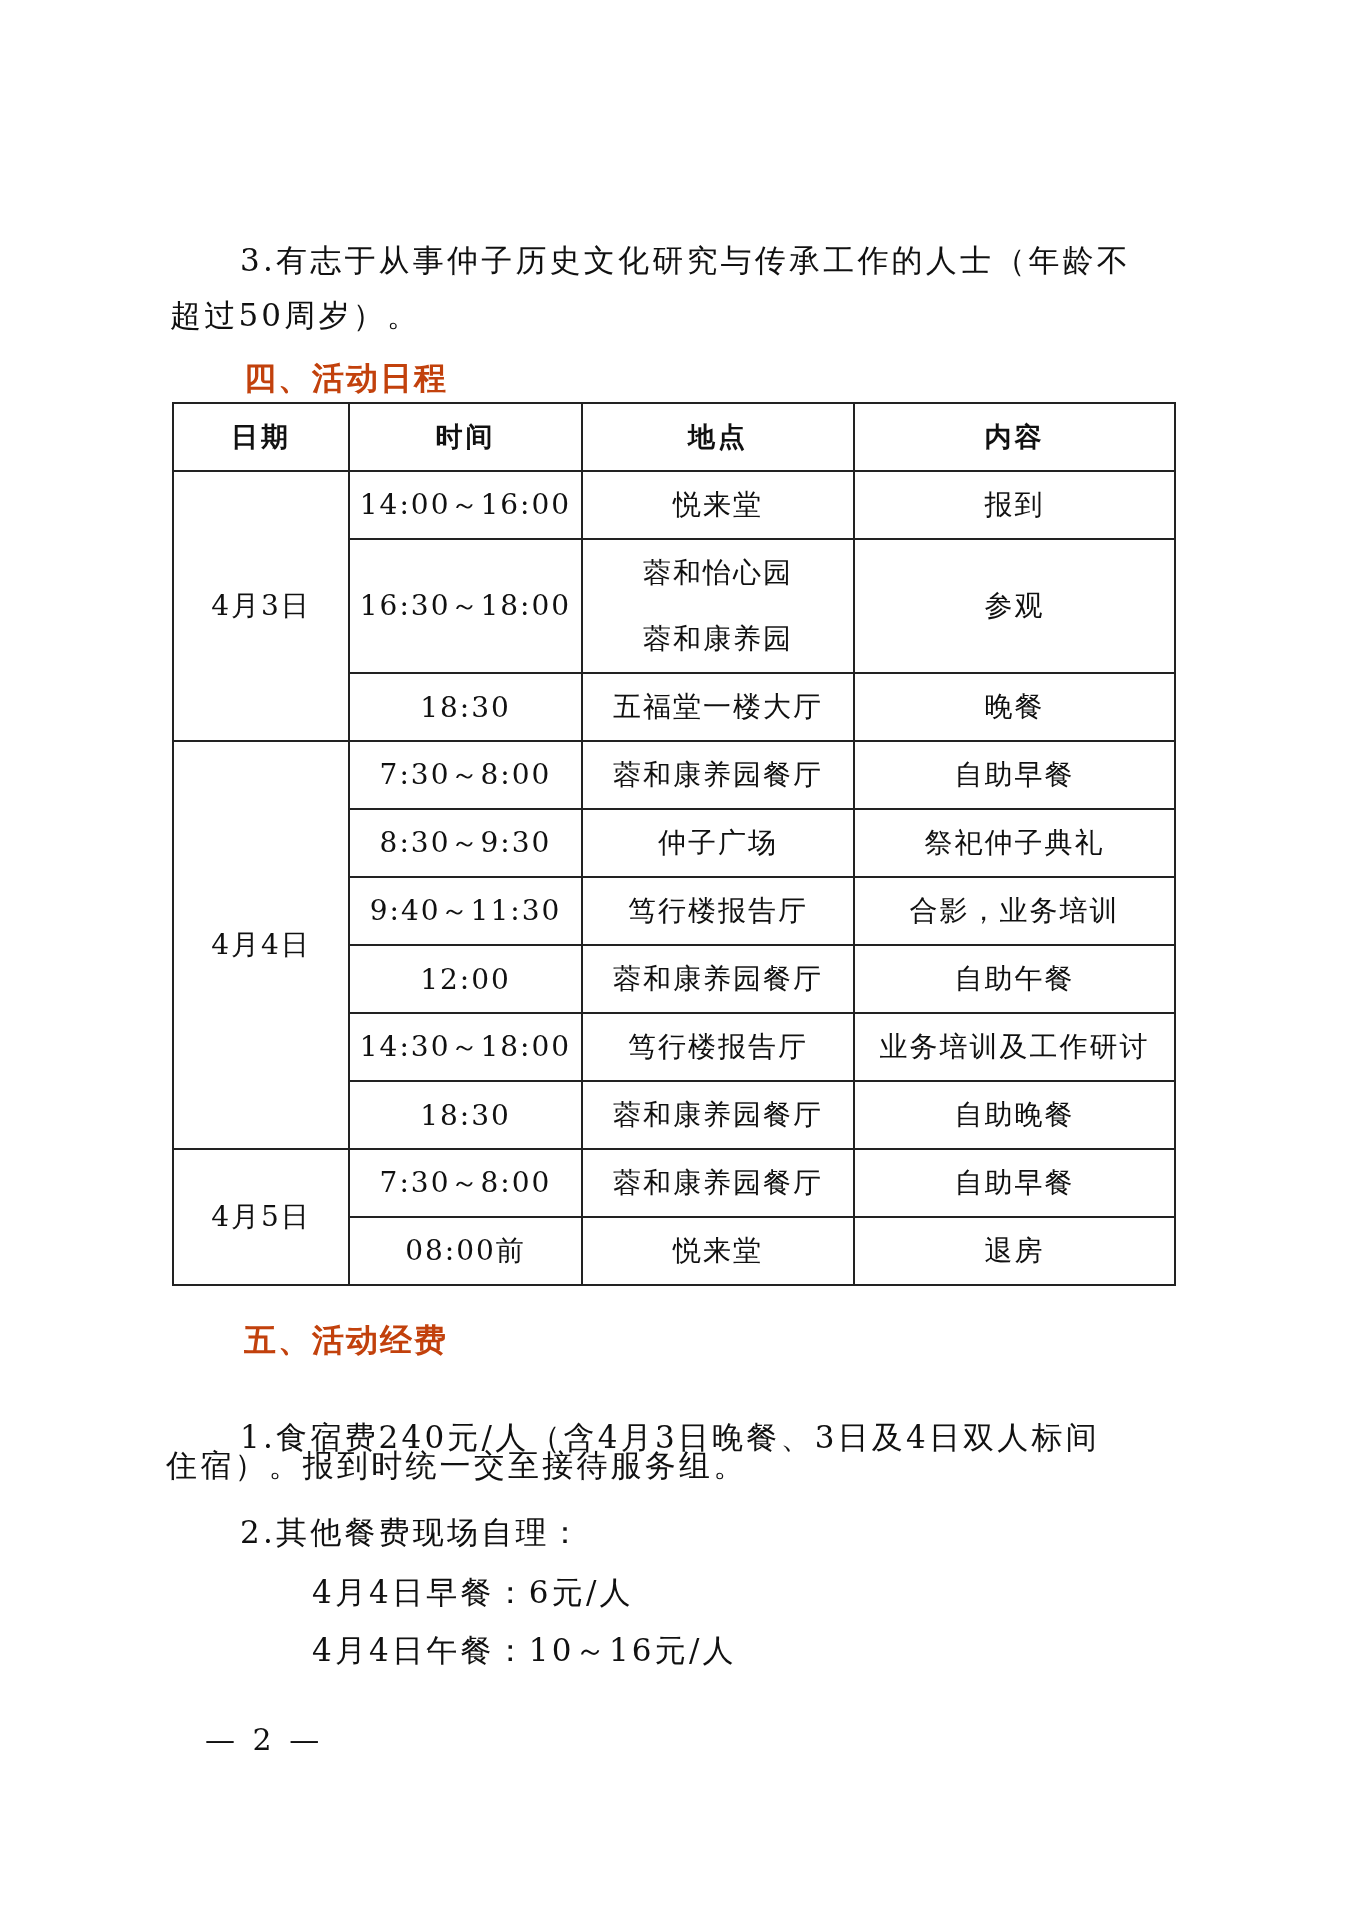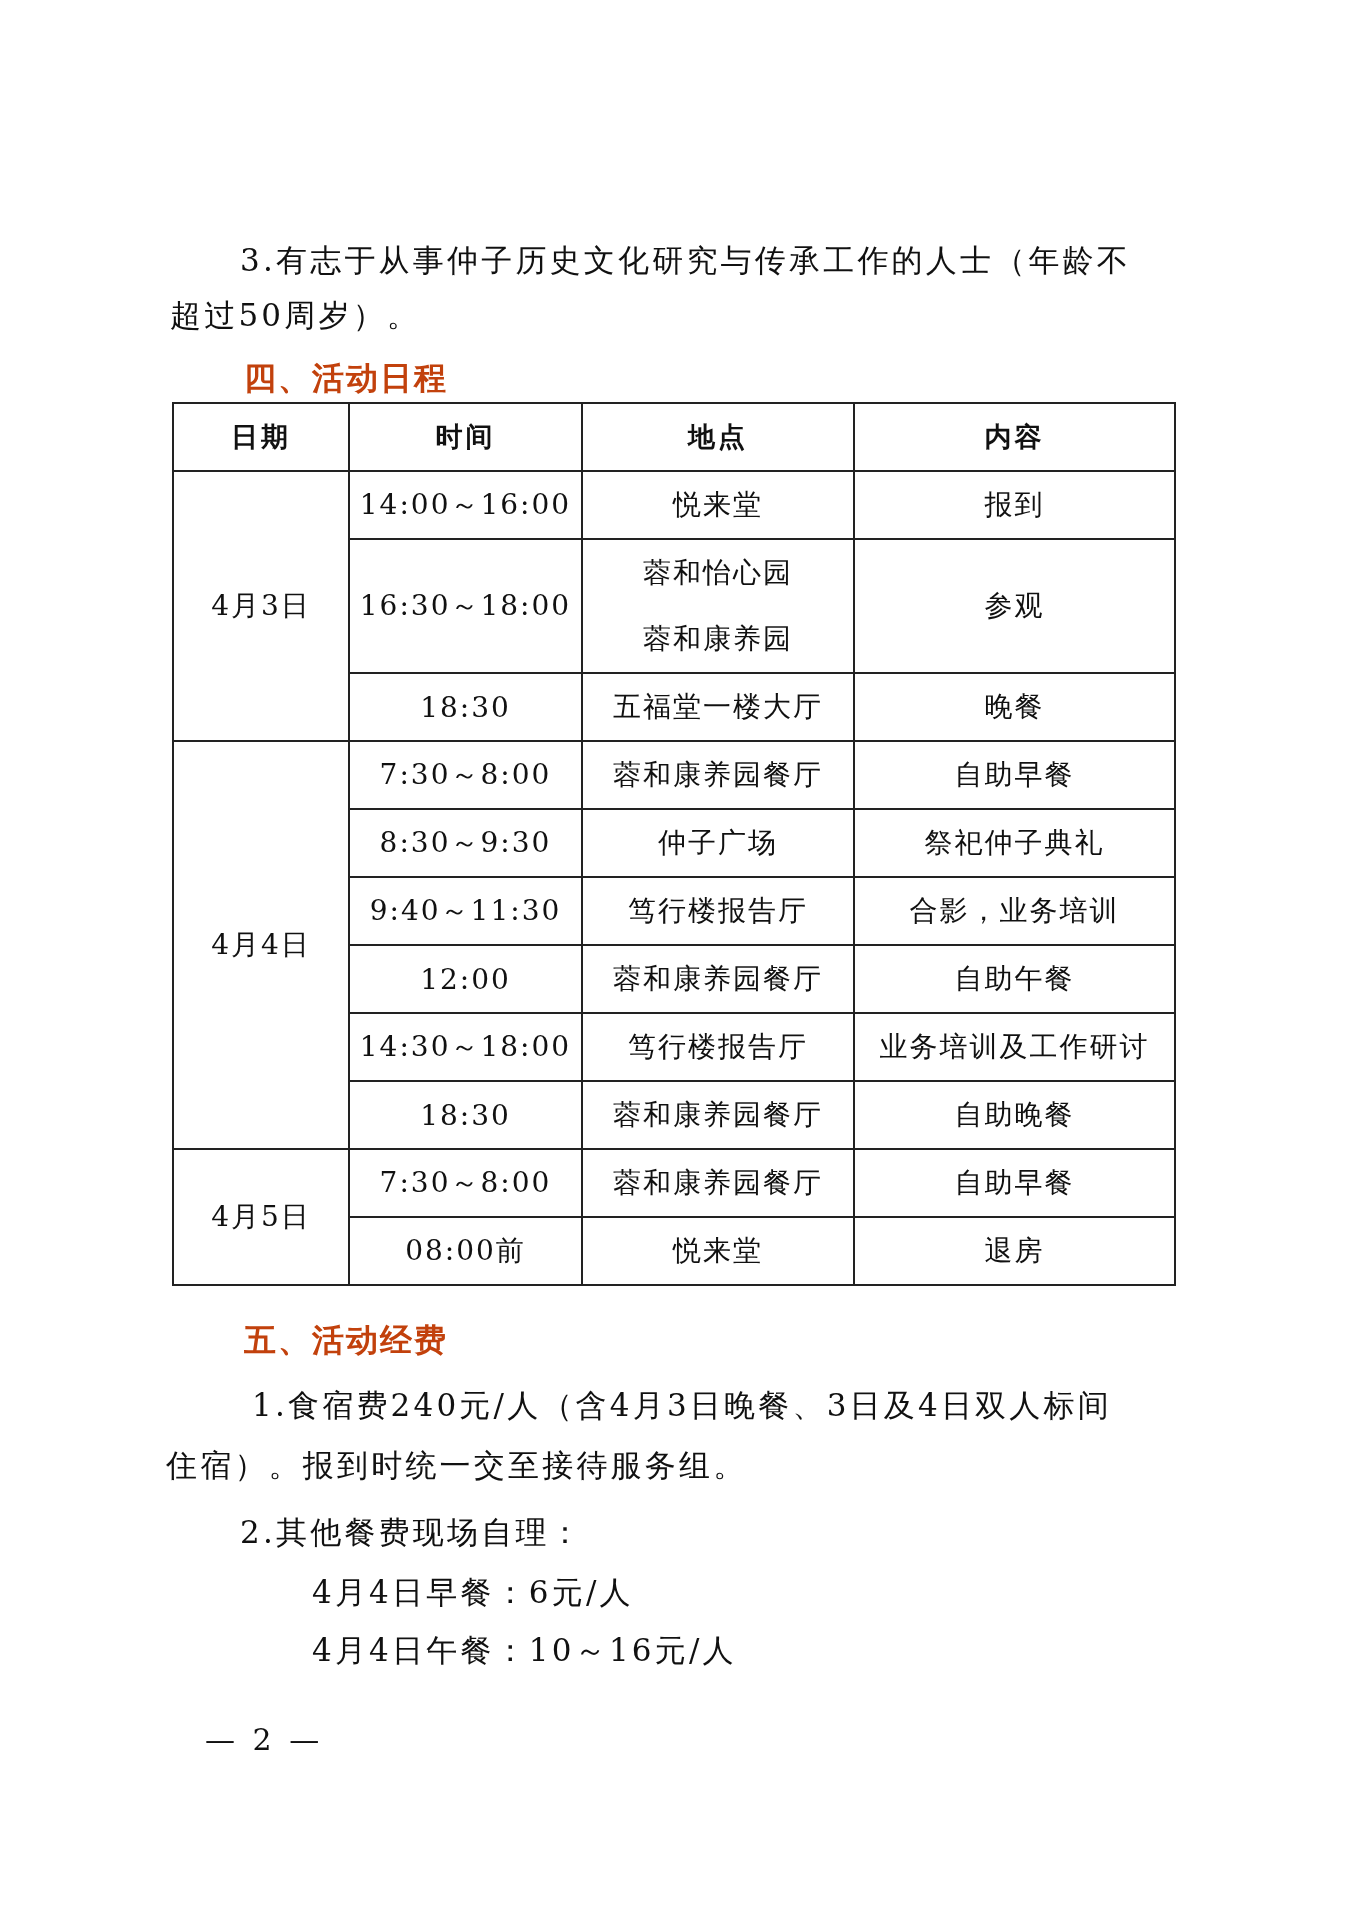--- a/index.html
+++ b/index.html
@@ -127,19 +127,19 @@
     </tr>
     <tr>
       <td>08:00前</td>
       <td>悦来堂</td>
       <td>退房</td>
     </tr>
   </tbody>
 </table>
 
 <div class="heading" style="left:244px; top:1320px;">五、活动经费</div>
-<div class="line" style="left:240px; top:1385px;margin-left:12px;">1.食宿费240元/人（含4月3日晚餐、3日及4日双人标间</div>
+<div class="line" style="left:240px; top:1417px;">1.食宿费240元/人（含4月3日晚餐、3日及4日双人标间</div>
 <div class="line" style="left:166px; top:1445px;">住宿）。报到时统一交至接待服务组。</div>
 <div class="line" style="left:240px; top:1512px;">2.其他餐费现场自理：</div>
 <div class="line" style="left:312px; top:1572px;">4月4日早餐：6元/人</div>
 <div class="line" style="left:312px; top:1630px;">4月4日午餐：10～16元/人</div>
 
 <div class="pagenum">— 2 —</div>
 
 </body></html>

